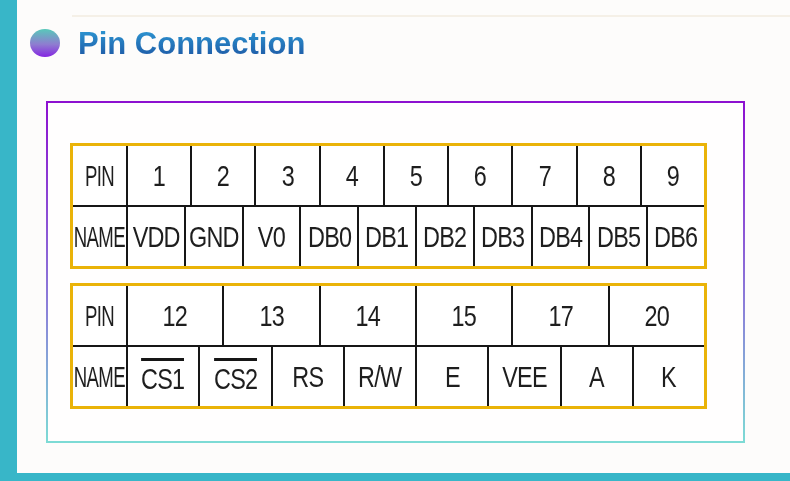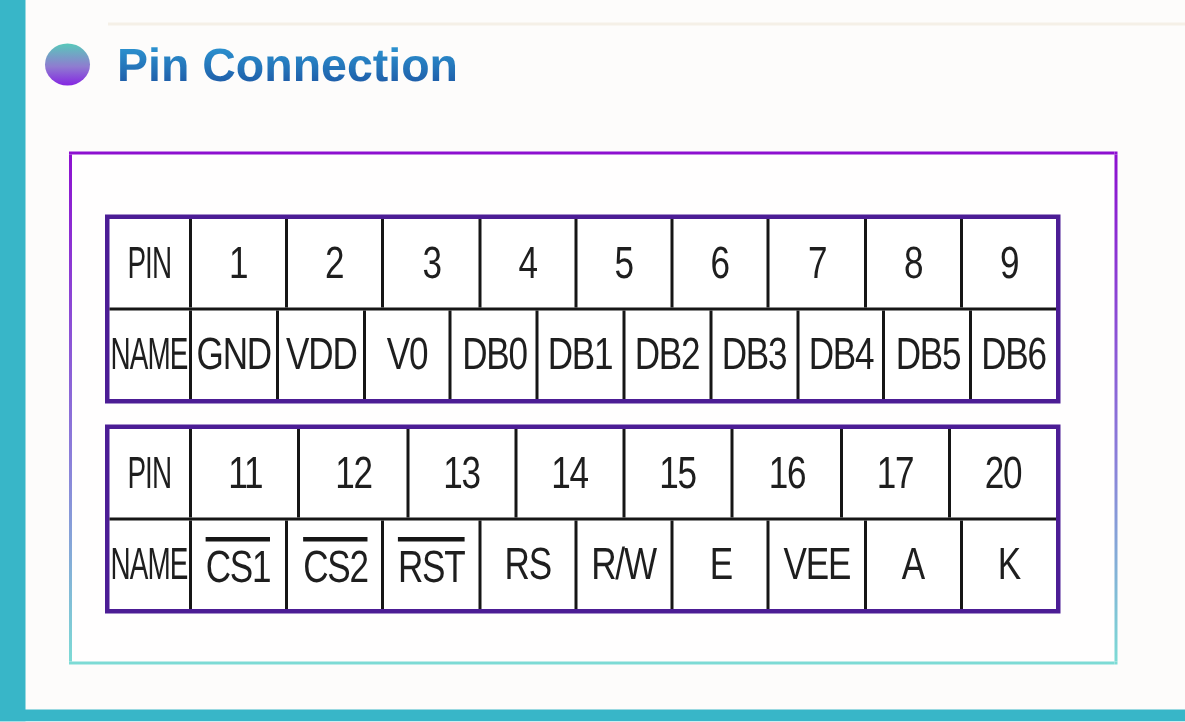--- a/index.html
+++ b/index.html
@@ -55,21 +55,21 @@
     width: 695px; height: 338px;
     background: #fffefe;
     border: 2px solid transparent;
     border-image: linear-gradient(180deg, #8d10d0 0%, #8b7fd9 60%, #7ddbd5 100%) 1;
     box-sizing: content-box;
   }
 
   
   .pin-table {
     position: absolute; left: 22px; width: 637px;
-    border: 3px solid #4c1d95;
+    border: 3px solid #eab308;
     background: #ffffff;
     box-sizing: border-box;
   }
   .pin-table-1 { top: 40px; }
   .pin-table-2 { top: 180px; }
   .t-row { display: flex; height: 59px; }
   .t-row + .t-row { border-top: 2px solid #161616; }
   .cell {
     flex: 1 1 0; min-width: 0;
     display: flex; align-items: center; justify-content: center;
@@ -134,24 +134,24 @@
           </div>
           <div class="cell">
             <span class="cell-text">9</span>
           </div>
         </div>
         <div class="t-row">
           <div class="cell head-cell">
             <span class="cell-text label-text">NAME</span>
           </div>
           <div class="cell">
+            <span class="cell-text">VDD</span>
+          </div>
+          <div class="cell">
             <span class="cell-text">GND</span>
-          </div>
-          <div class="cell">
-            <span class="cell-text">VDD</span>
           </div>
           <div class="cell">
             <span class="cell-text">V0</span>
           </div>
           <div class="cell">
             <span class="cell-text">DB0</span>
           </div>
           <div class="cell">
             <span class="cell-text">DB1</span>
           </div>
@@ -171,56 +171,47 @@
             <span class="cell-text">DB6</span>
           </div>
         </div>
       </div>
     <div class="pin-table pin-table-2">
         <div class="t-row">
           <div class="cell head-cell">
             <span class="cell-text label-text">PIN</span>
           </div>
           <div class="cell">
-            <span class="cell-text">11</span>
-          </div>
-          <div class="cell">
             <span class="cell-text">12</span>
           </div>
           <div class="cell">
             <span class="cell-text">13</span>
           </div>
           <div class="cell">
             <span class="cell-text">14</span>
           </div>
           <div class="cell">
             <span class="cell-text">15</span>
           </div>
           <div class="cell">
-            <span class="cell-text">16</span>
-          </div>
-          <div class="cell">
             <span class="cell-text">17</span>
           </div>
           <div class="cell">
             <span class="cell-text">20</span>
           </div>
         </div>
         <div class="t-row">
           <div class="cell head-cell">
             <span class="cell-text label-text">NAME</span>
           </div>
           <div class="cell">
             <span class="cell-text overline">CS1</span>
           </div>
           <div class="cell">
             <span class="cell-text overline">CS2</span>
-          </div>
-          <div class="cell">
-            <span class="cell-text overline">RST</span>
           </div>
           <div class="cell">
             <span class="cell-text">RS</span>
           </div>
           <div class="cell">
             <span class="cell-text">R/W</span>
           </div>
           <div class="cell">
             <span class="cell-text">E</span>
           </div>

